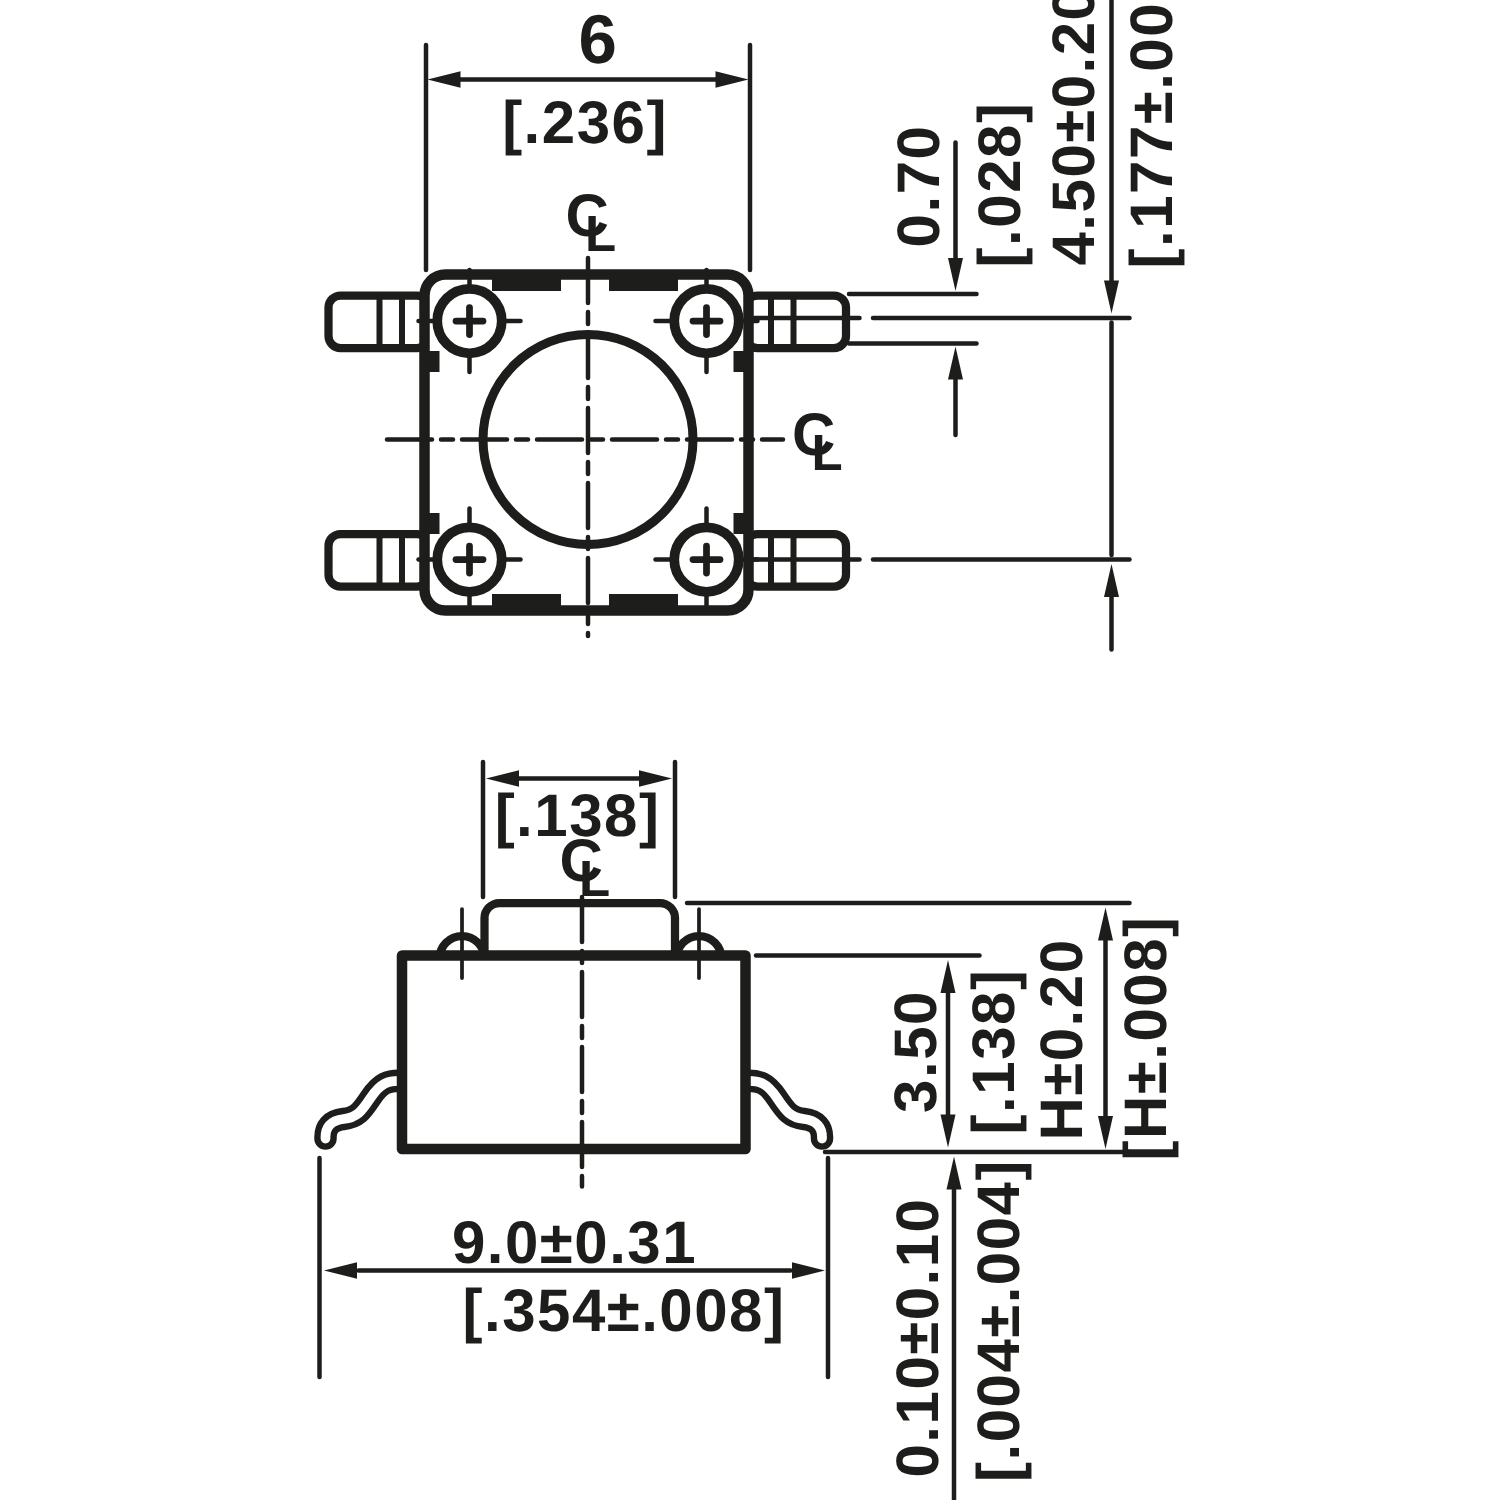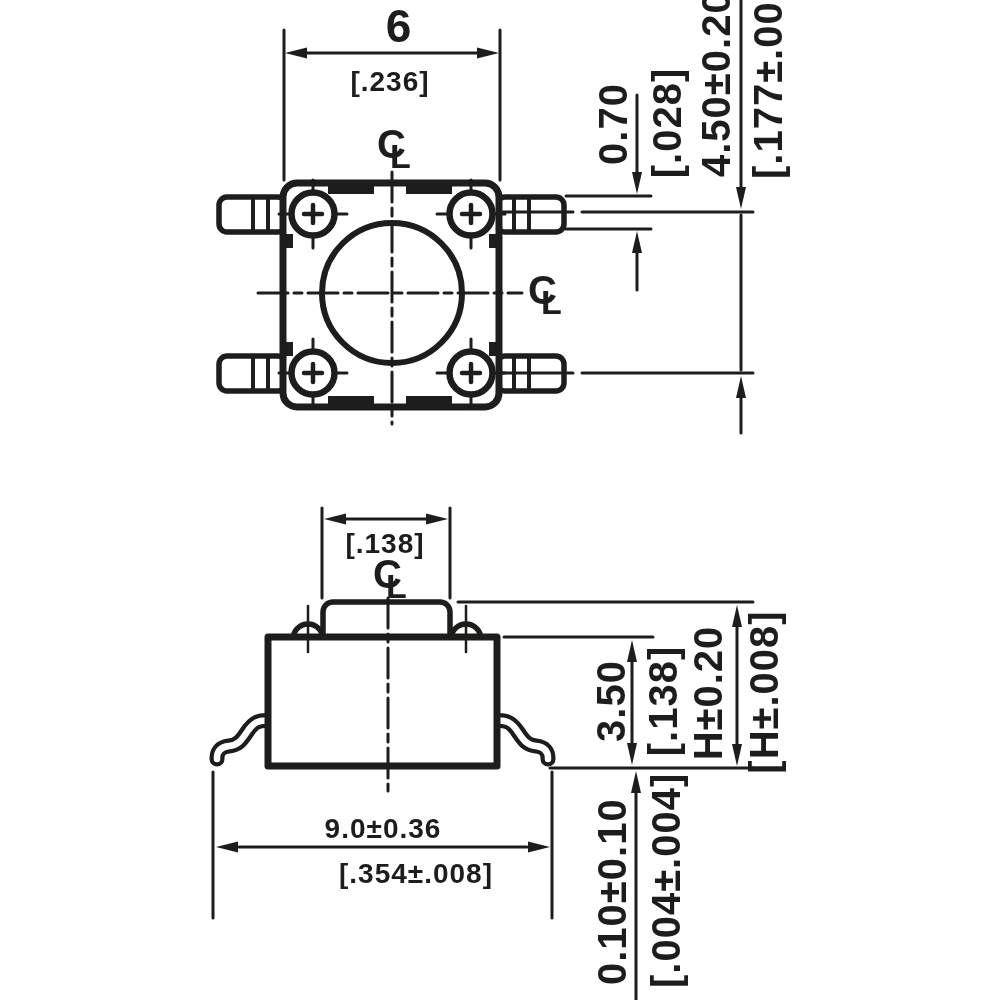--- a/index.html
+++ b/index.html
@@ -3,21 +3,21 @@
 <meta charset="utf-8">
 <style>
   html,body{margin:0;padding:0;background:#fff;}
   .canvas{
     position:relative;width:1000px;height:1000px;background:#ffffff;
     overflow:hidden;font-family:"Liberation Sans", sans-serif;color:#1d1d1b;
   }
   .canvas svg{position:absolute;left:0;top:0;}
   .hlabel{
     position:absolute;width:220px;height:46px;line-height:46px;text-align:center;
-    font-size:28px;font-weight:bold;white-space:nowrap;letter-spacing:1px;
+    font-size:40px;font-weight:bold;white-space:nowrap;letter-spacing:1px;
   }
   .vlabel{
     position:absolute;width:180px;height:46px;line-height:46px;text-align:center;
     font-size:40px;font-weight:bold;white-space:nowrap;letter-spacing:1px;
     transform:rotate(-90deg);
   }
   .big{font-size:46px;}
   .cl{position:absolute;width:42px;height:52px;font-weight:bold;}
   .cl-c{position:absolute;left:0;top:0;font-size:40px;line-height:1;}
   .cl-l{position:absolute;left:13px;top:15px;font-size:34px;line-height:1;}
@@ -216,19 +216,19 @@
 </div>
 
 <div class="hlabel" style="left:275px;top:521px;">[.138]</div>
 
 <div class="vlabel" style="left:521px;top:678px;">3.50</div>
 <div class="vlabel" style="left:573px;top:678px;">[.138]</div>
 
 <div class="vlabel" style="left:618px;top:670px;">H±0.20</div>
 <div class="vlabel" style="left:674px;top:669px;">[H±.008]</div>
 
-<div class="hlabel" style="left:273px;top:806px;">9.0±0.36</div>
+<div class="hlabel" style="left:273px;top:806px;">9.0±0.31</div>
 <div class="hlabel" style="left:270px;top:851px;margin-left:36px;">[.354±.008]</div>
 
 <div class="vlabel" style="left:522px;top:872px;">0.10±0.10</div>
 <div class="vlabel" style="left:576px;top:875px;">[.004±.004]</div>
 
 </div>
 
 </body></html>

